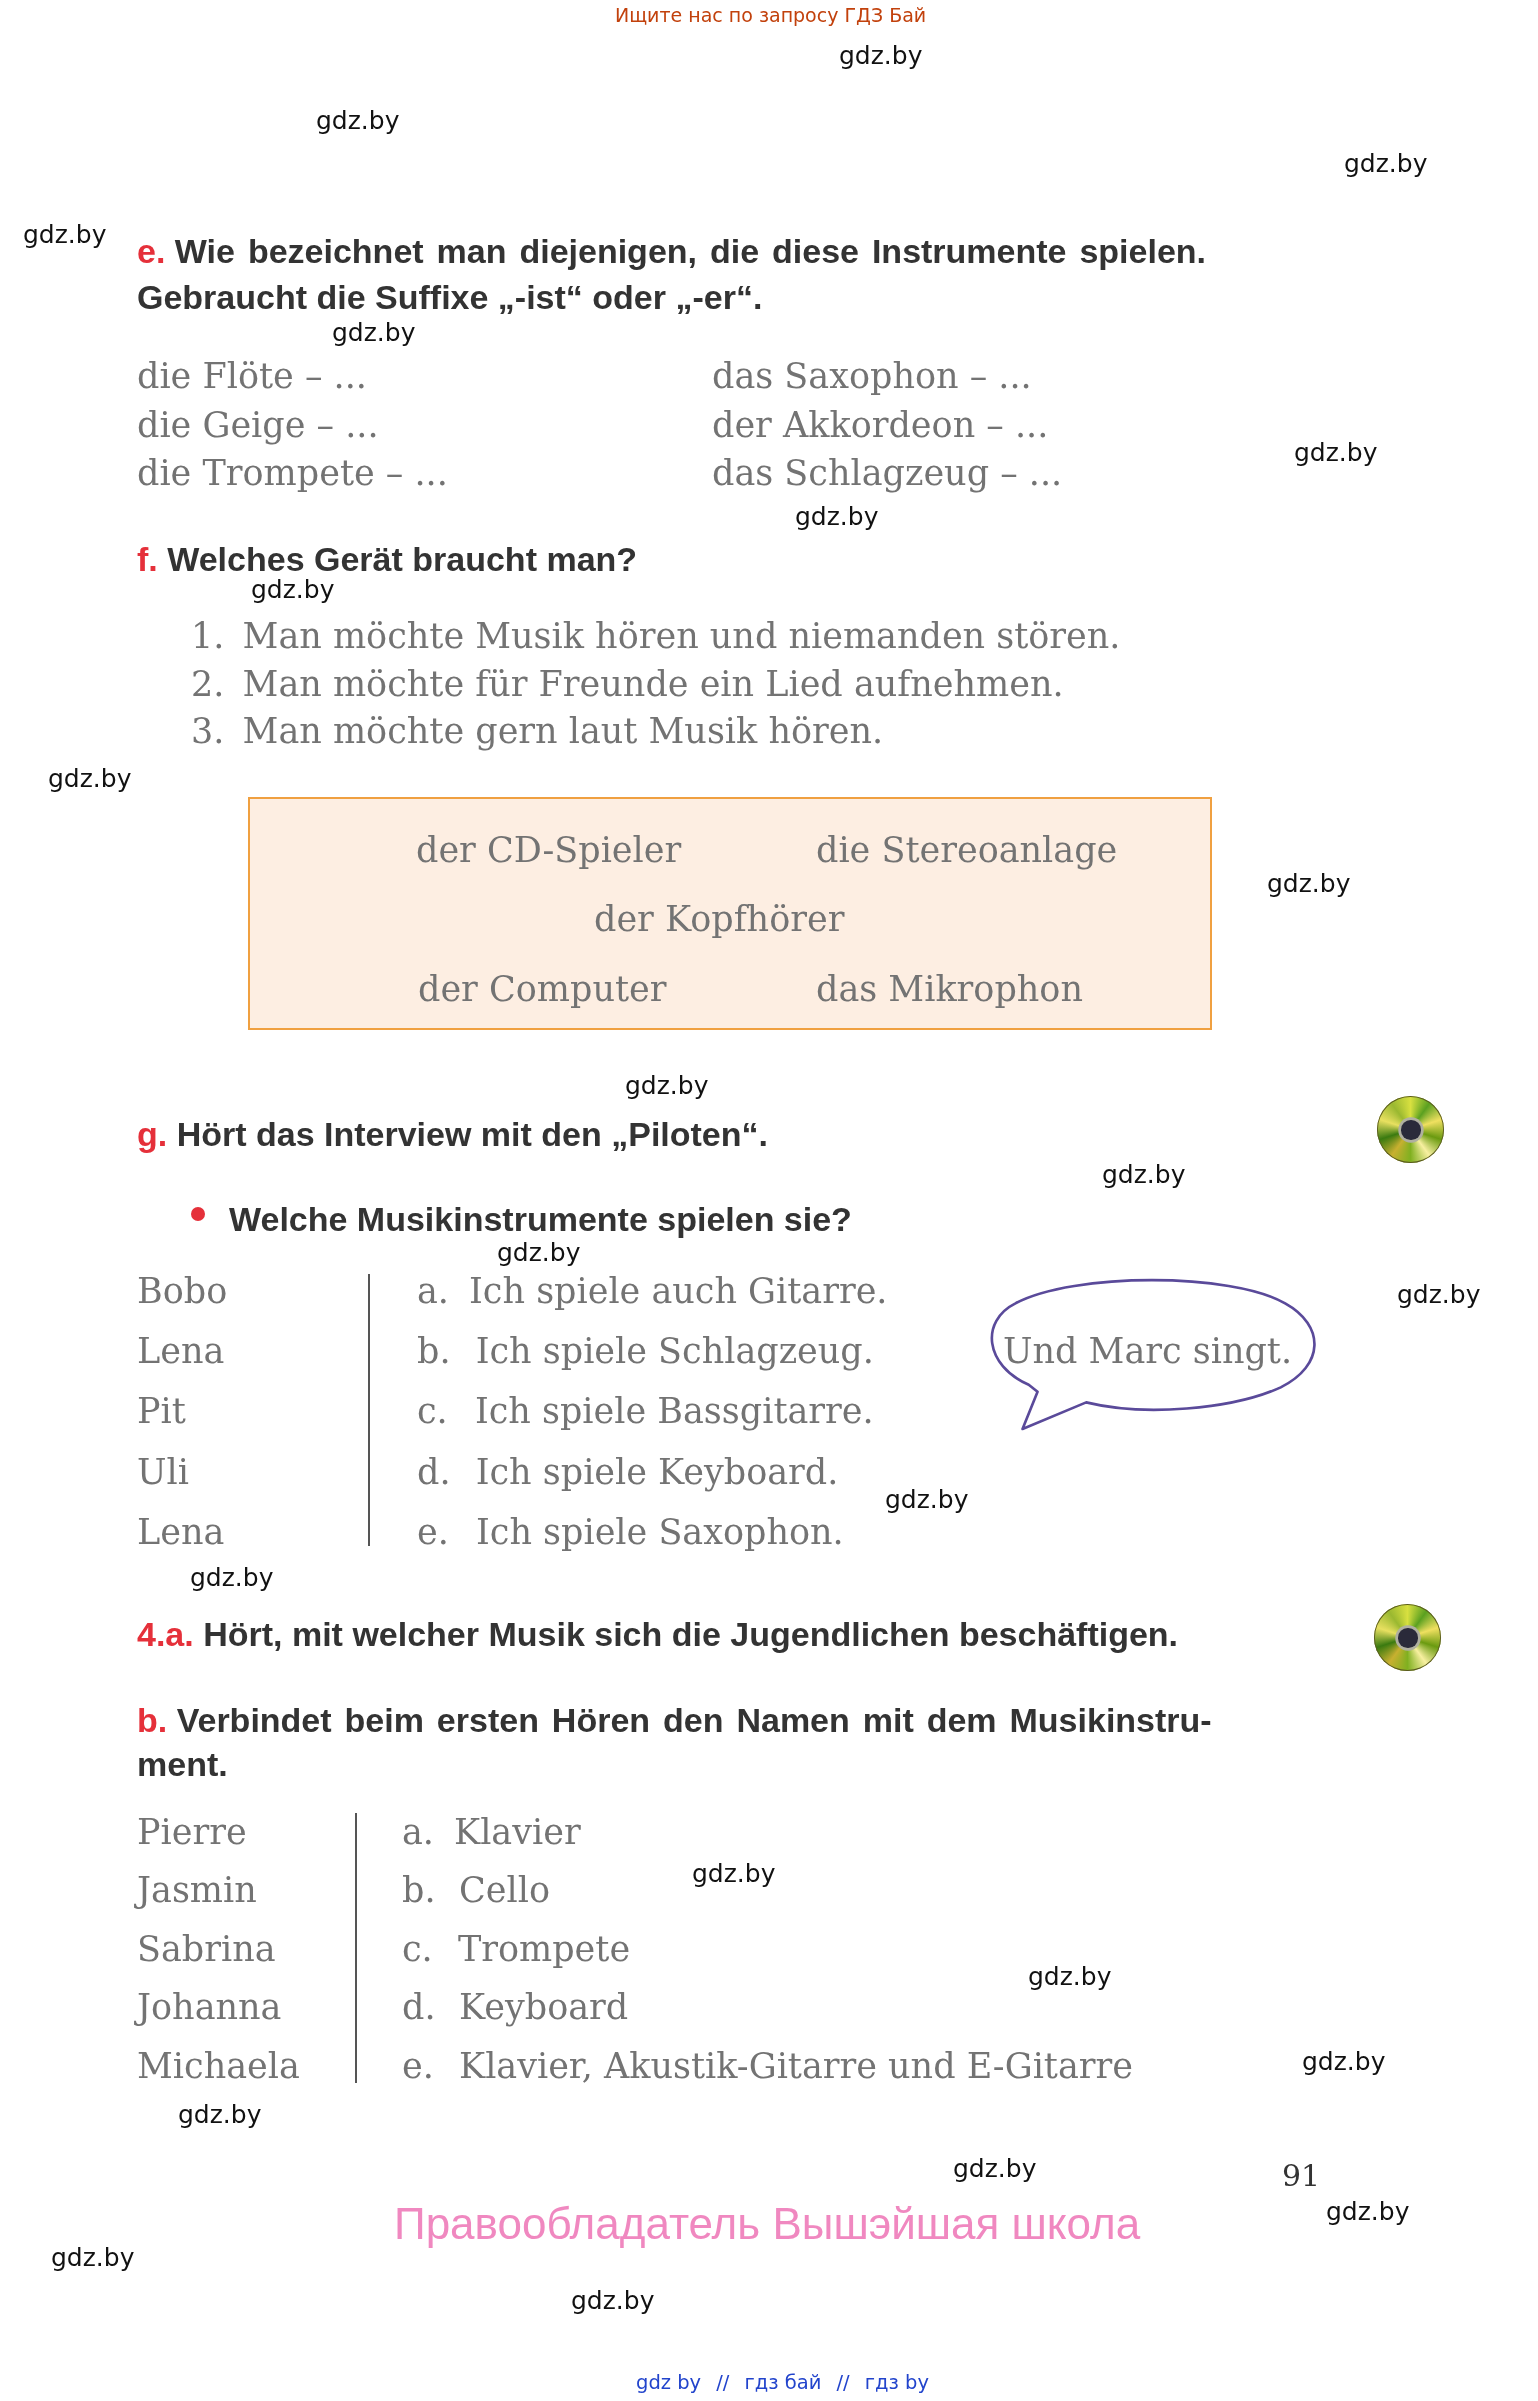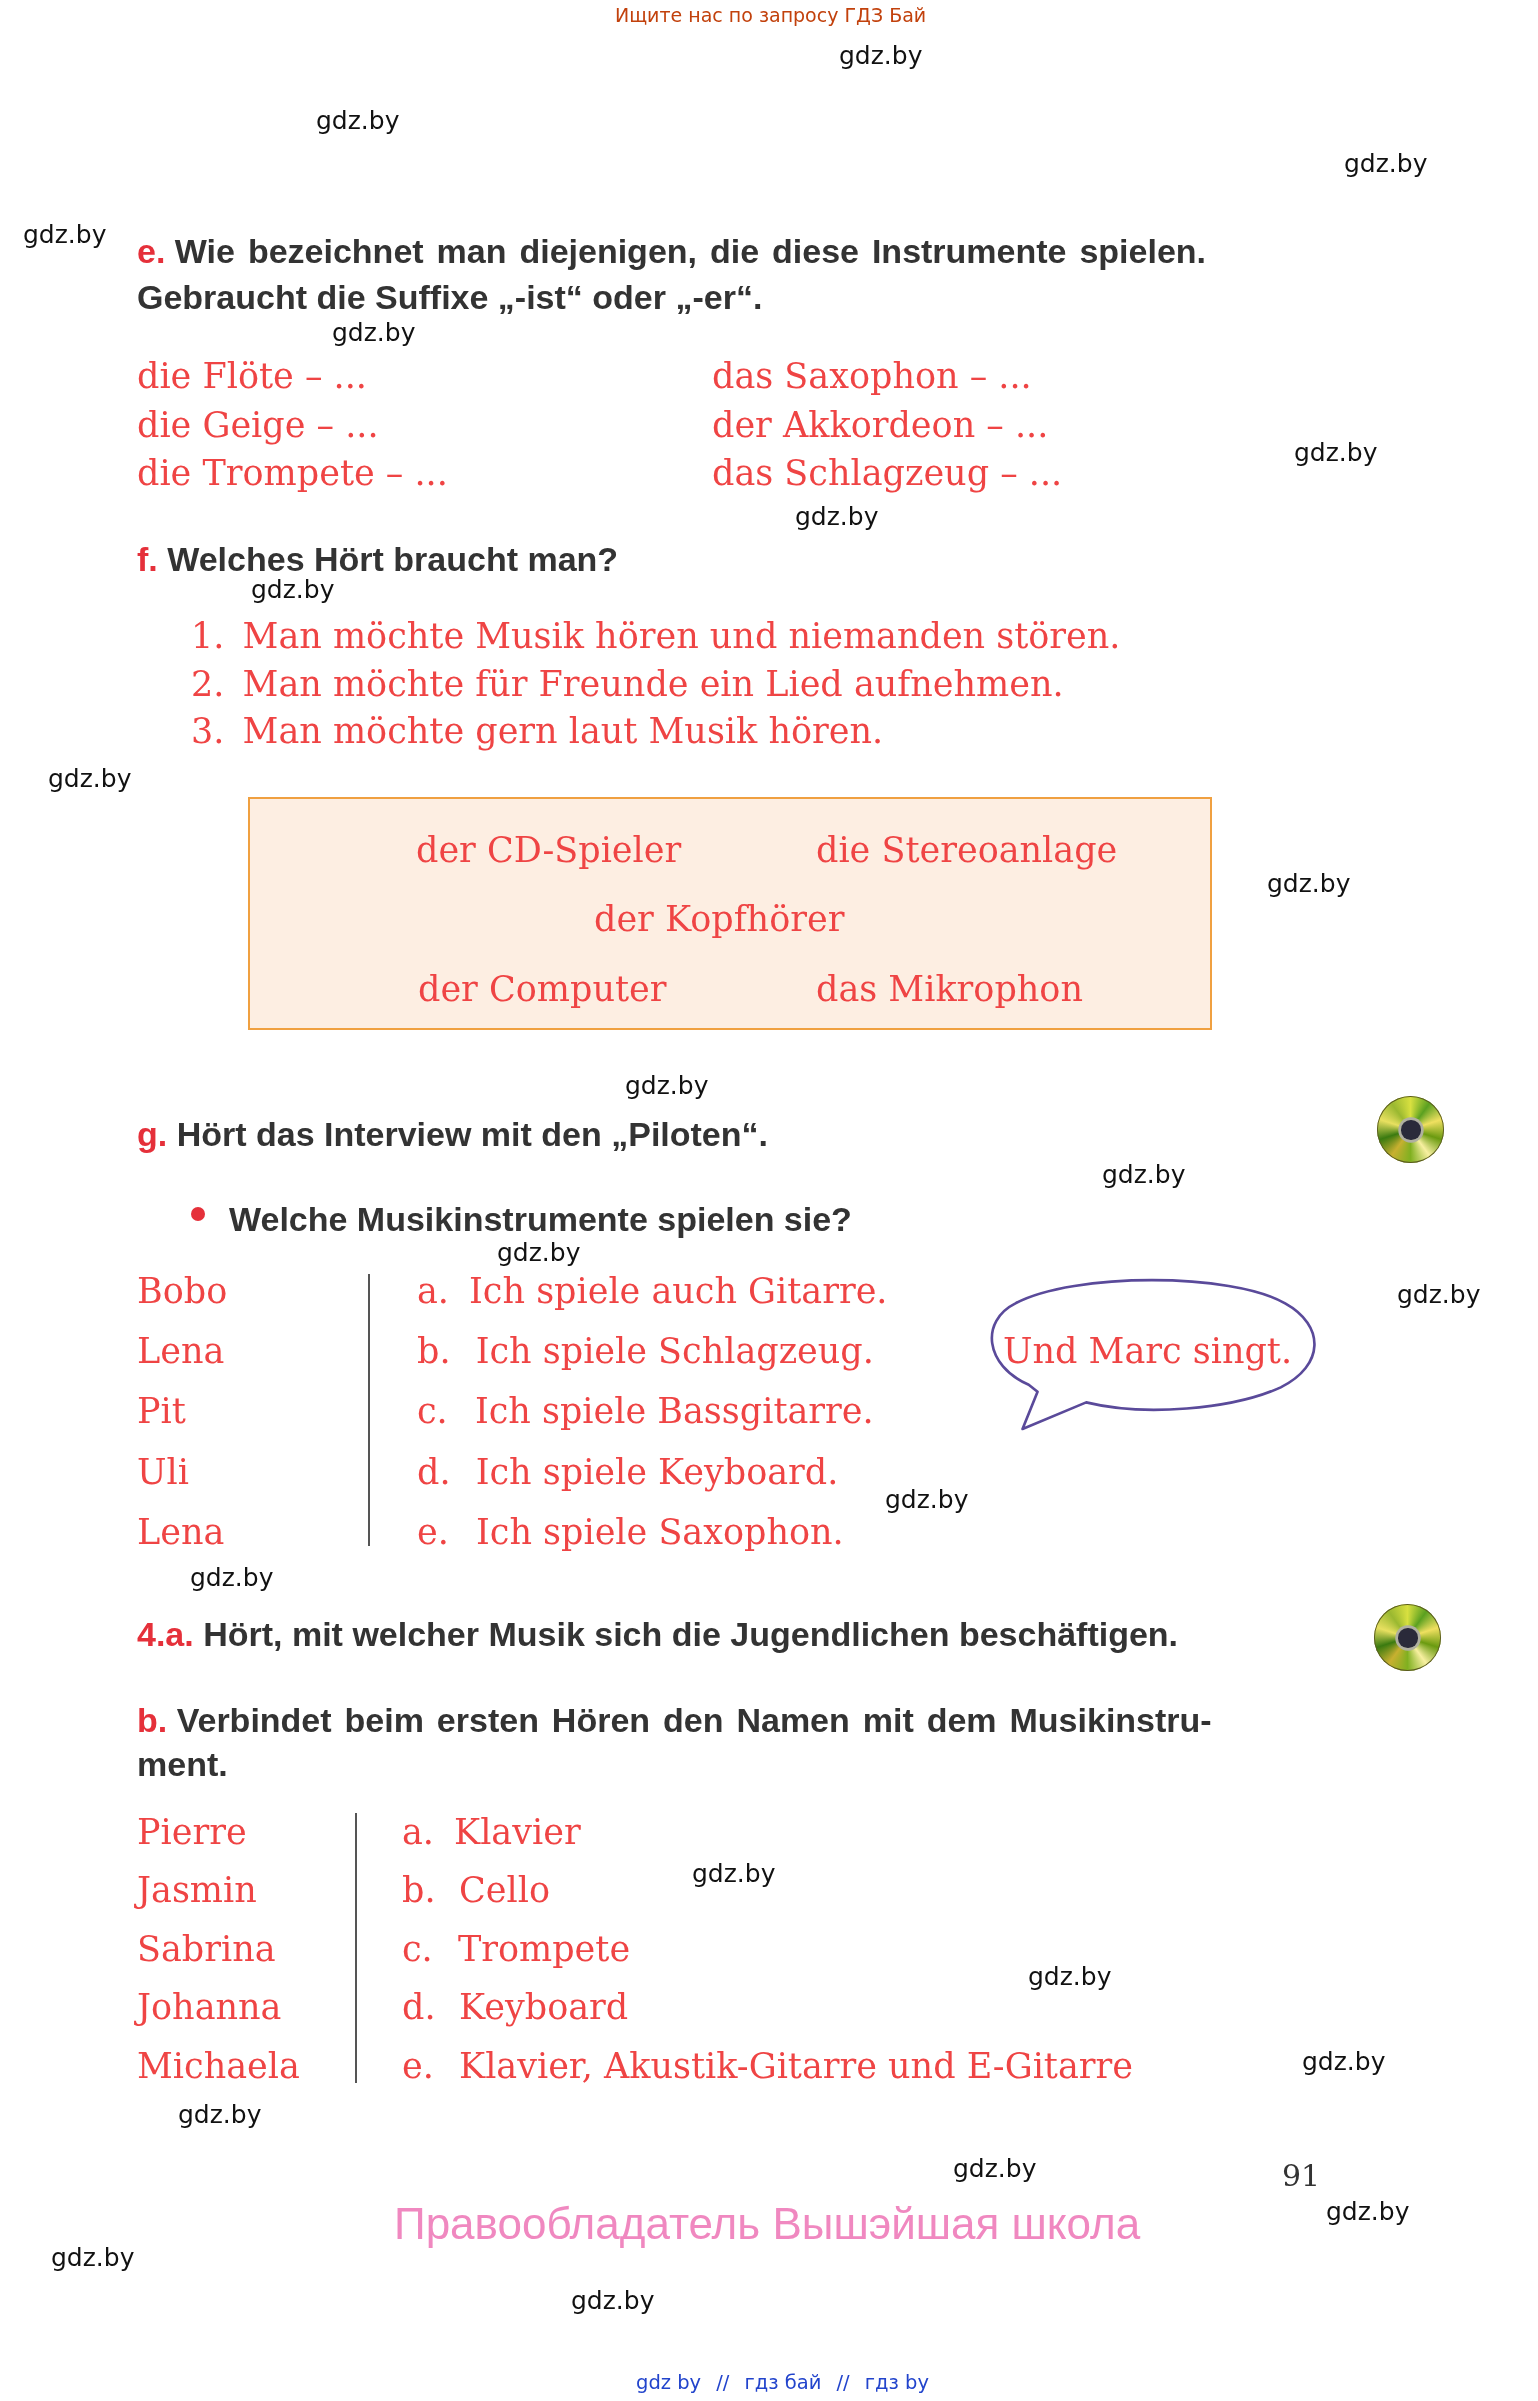--- a/index.html
+++ b/index.html
@@ -3,21 +3,21 @@
 <meta charset="utf-8">
 <style>
   html, body { margin:0; padding:0; background:#ffffff; }
   body { width:1539px; height:2401px; position:relative; overflow:hidden;
          font-family:"DejaVu Serif", serif; color:#333333; }
   .abs { position:absolute; white-space:nowrap; }
   .wm { position:absolute; font-family:"DejaVu Sans", sans-serif; font-size:25px; color:#111111; line-height:1; white-space:nowrap; }
   .top-green { font-family:"DejaVu Sans", sans-serif; font-size:19px; color:#c2410c; line-height:1; }
   .task { font-family:"Liberation Sans", sans-serif; font-weight:bold; font-size:34px; color:#333333; line-height:44px; }
   .task .lbl { color:#e5303a; }
-  .ser { font-family:"DejaVu Serif", serif; font-size:35px; color:#ef4444; line-height:1; }
+  .ser { font-family:"DejaVu Serif", serif; font-size:35px; color:#737373; line-height:1; }
   .box { position:absolute; left:248px; top:797px; width:964px; height:233px;
          background:#fdeee2; border:2.7px solid #f0a040; box-sizing:border-box; }
   .vline { position:absolute; width:1.8px; background:#555555; }
   .cd { position:absolute; width:67px; height:67px; border-radius:50%;
         background: conic-gradient(#d8e040, #5aa020, #f0e060, #6a9a10, #f8f0a0, #80b020, #c8b030, #3a7a10, #e8e060, #9ab830, #d8e040);
         box-shadow: 0 0 0 0.9px #5a5a20 inset; }
   .cd::after { content:""; position:absolute; left:24px; top:24px; width:19.5px; height:19.5px; border-radius:50%;
                background:#2a2a3a; box-shadow:0 0 0 2.7px #b0b0a0; }
   .bullet { position:absolute; width:14px; height:14px; border-radius:50%; background:#e5303a; }
   .pink { font-family:"Liberation Sans", sans-serif; font-size:44px; color:#f088c0; line-height:1; }
@@ -64,21 +64,21 @@
 
 <div class="abs ser" style="left:137px; top:359px;">die Flöte – ...</div>
 <div class="abs ser" style="left:137px; top:408px;">die Geige – ...</div>
 <div class="abs ser" style="left:137px; top:456px;">die Trompete – ...</div>
 <div class="abs ser" style="left:712px; top:359px;">das Saxophon – ...</div>
 <div class="abs ser" style="left:712px; top:408px;">der Akkordeon – ...</div>
 <div class="abs ser" style="left:712px; top:456px;">das Schlagzeug – ...</div>
 
 <div class="abs task" style="left:137px; top:537px;">
   <span class="lbl">f.</span>
-  <span>Welches Hört braucht man?</span>
+  <span>Welches Gerät braucht man?</span>
 </div>
 
 <div class="abs ser" style="left:191px; top:619px;">
   <span>1.</span>
   <span style="margin-left:7px;">Man möchte Musik hören und niemanden stören.</span>
 </div>
 <div class="abs ser" style="left:191px; top:667px;">
   <span>2.</span>
   <span style="margin-left:7px;">Man möchte für Freunde ein Lied aufnehmen.</span>
 </div>

